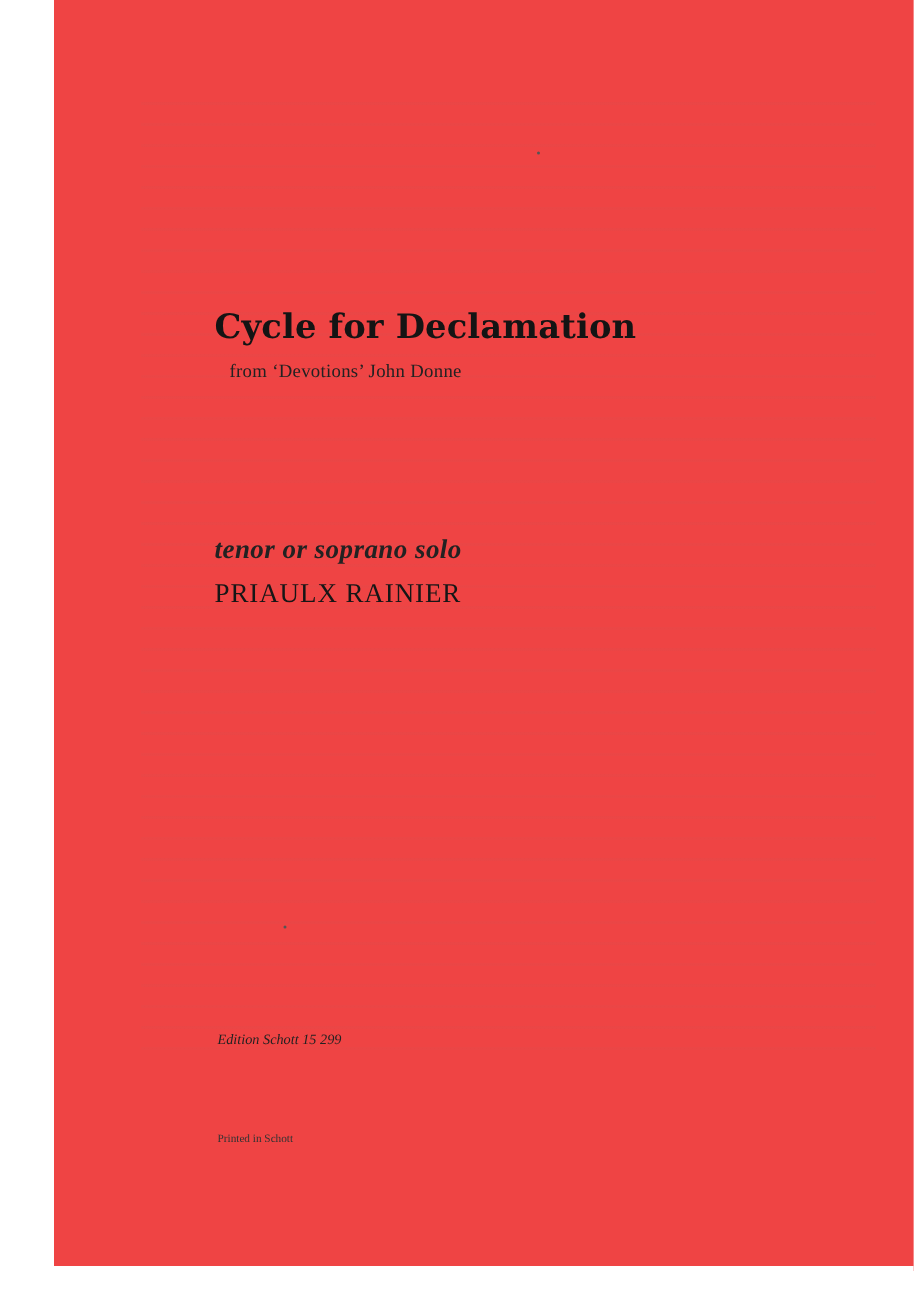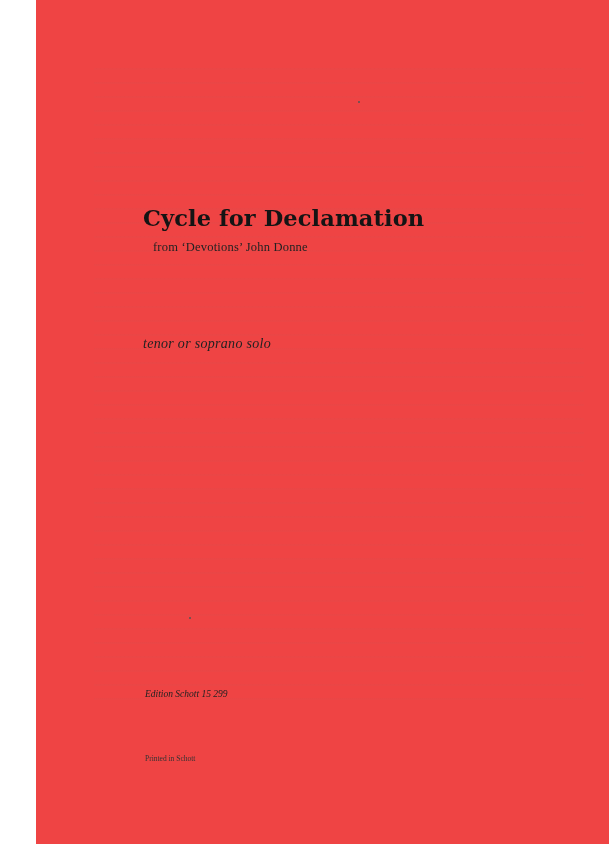--- a/index.html
+++ b/index.html
@@ -63,26 +63,27 @@
       left: 117px;
       top: 240px;
       font-size: 12.5px;
       color: #222;
       white-space: nowrap;
       letter-spacing: 0.2px;
     }
     .voice {
       position: absolute;
       left: 107px;
-      top: 336px;
-      font-size: 14px;
+      top: 356px;
+      font-size: 18px;
       font-style: italic;
       color: #222;
       white-space: nowrap;
       letter-spacing: 0.3px;
+      font-weight: bold;
     }
     .composer {
       position: absolute;
       left: 107px;
       top: 385px;
       font-size: 18px;
       color: #161616;
       white-space: nowrap;
       letter-spacing: 0.6px;
     }
@@ -117,15 +118,16 @@
 <body>
 
 <div class="page">
   <div class="showthrough"></div>
   <div class="speck" style="left:322px; top:101px;"></div>
   <div class="speck" style="left:153px; top:617px;"></div>
 
   <div class="title">Cycle for Declamation</div>
   <div class="subtitle">from ‘Devotions’ John Donne</div>
   <div class="voice">tenor or soprano solo</div>
+  <div class="composer">PRIAULX RAINIER</div>
   <div class="edition">Edition Schott 15 299</div>
   <div class="printed">Printed in Schott</div>
 </div>
 
 </body></html>

